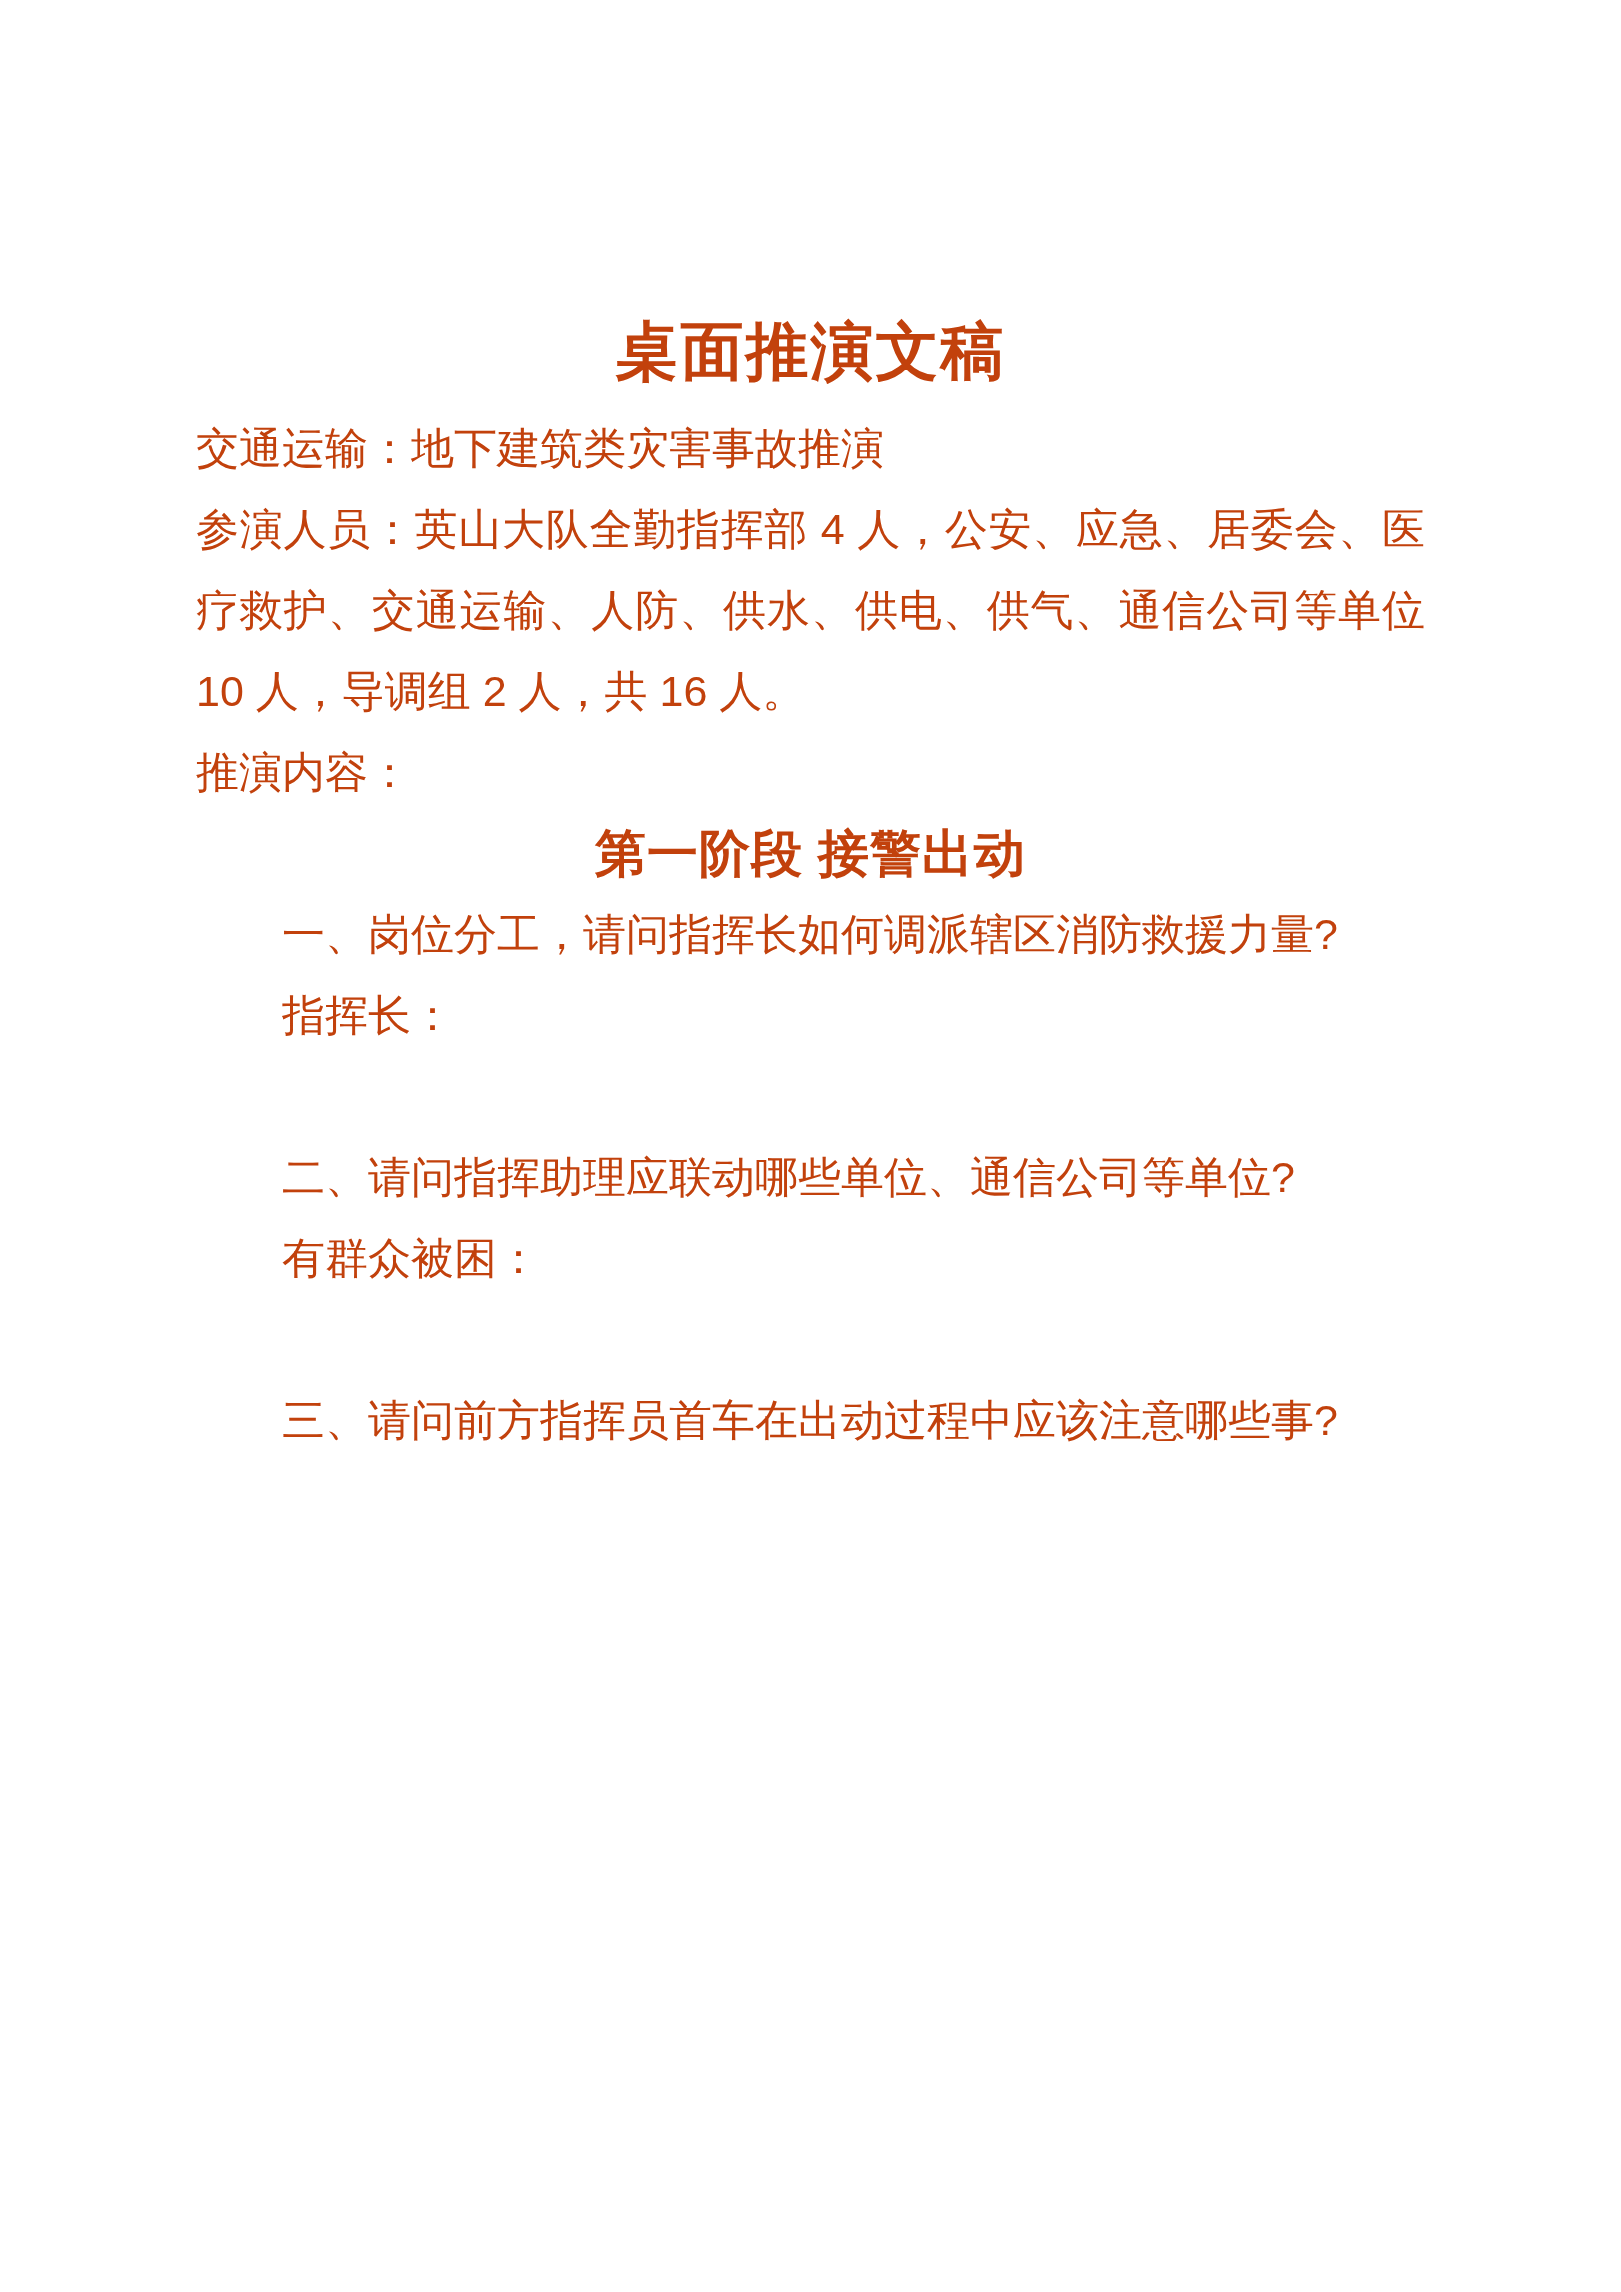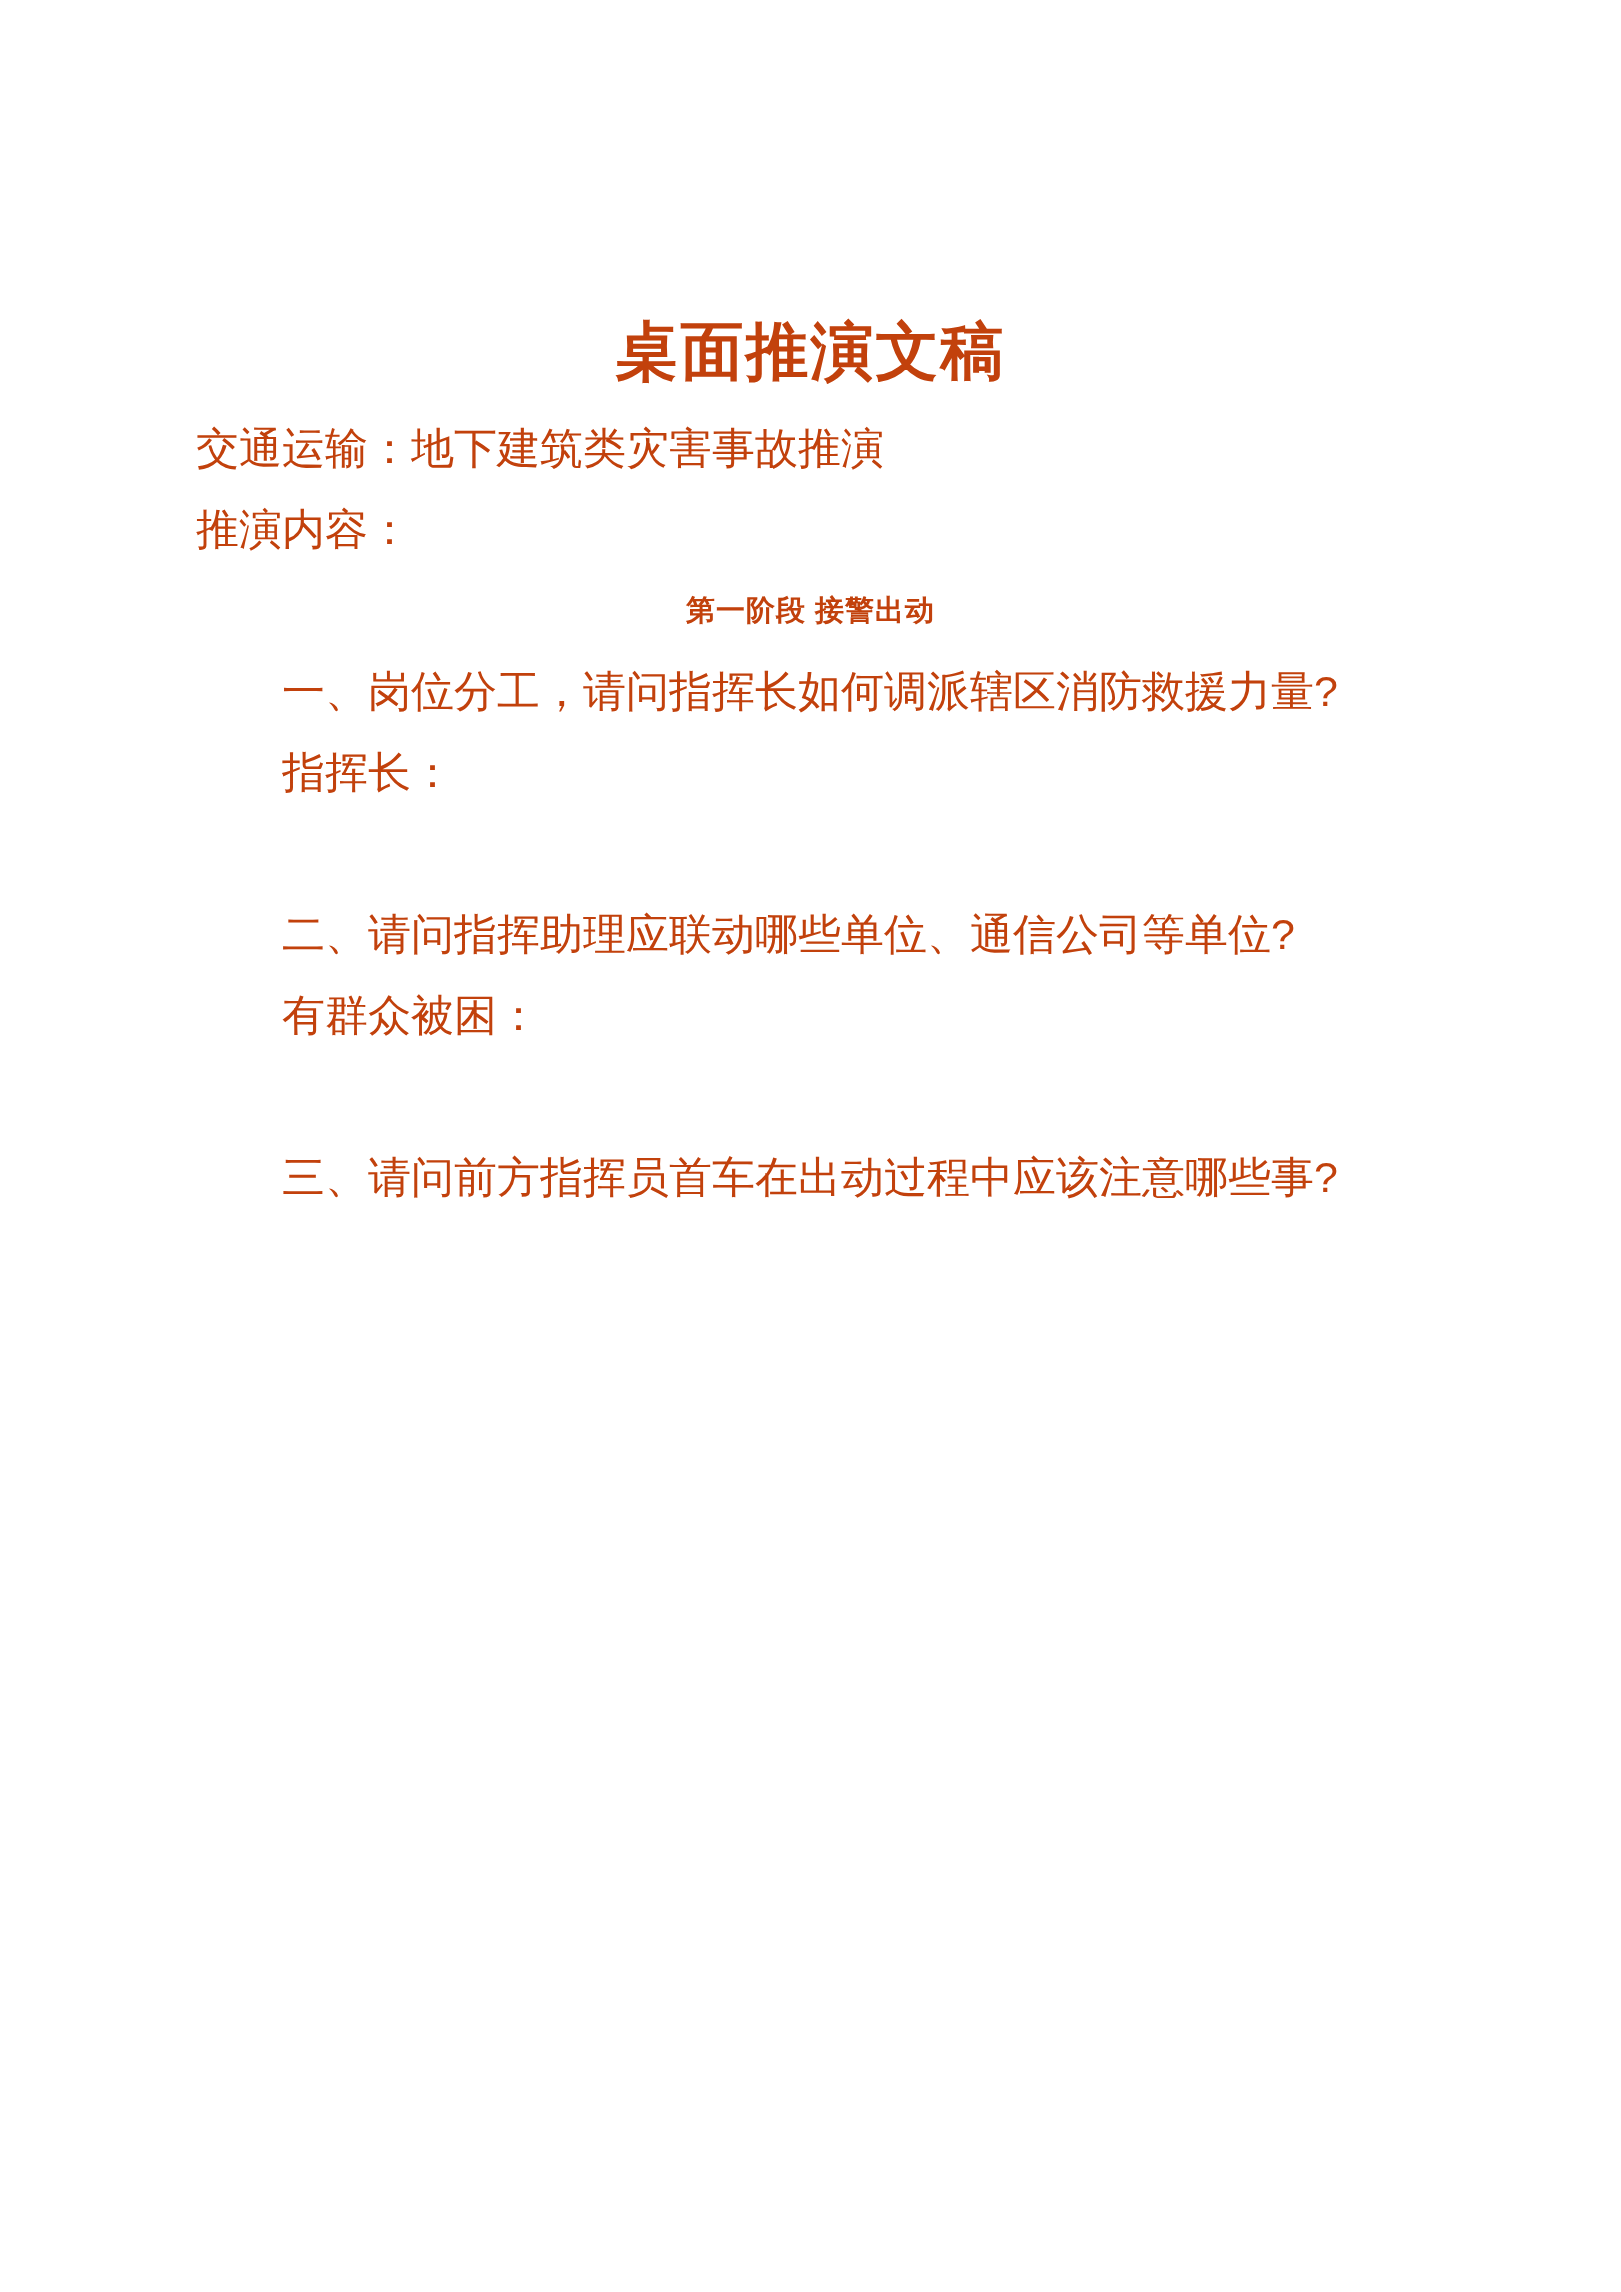--- a/index.html
+++ b/index.html
@@ -34,37 +34,38 @@
     margin: 0;
     word-break: break-all;
   }
   .para.indent {
     text-indent: 86px;
   }
   .para.blank {
     height: 81px;
   }
   .stage-heading {
-    font-size: 29px;
+    font-size: 51px;
     font-weight: 700;
     text-align: center;
     line-height: 81px;
     margin: 0;
     letter-spacing: 1px;
   }
 </style>
 </head>
 <body>
 
 <div class="page">
 
   <h1 class="doc-title">桌面推演文稿</h1>
 
   <p class="para">交通运输：地下建筑类灾害事故推演</p>
 
+  <p class="para">参演人员：英山大队全勤指挥部 4 人，公安、应急、居委会、医疗救护、交通运输、人防、供水、供电、供气、通信公司等单位 10 人，导调组 2 人，共 16 人。</p>
 
 
 
   <p class="para">推演内容：</p>
 
   <h2 class="stage-heading">第一阶段  接警出动</h2>
 
   <p class="para indent">一、岗位分工，请问指挥长如何调派辖区消防救援力量?</p>
 
   <p class="para indent">指挥长：</p>

